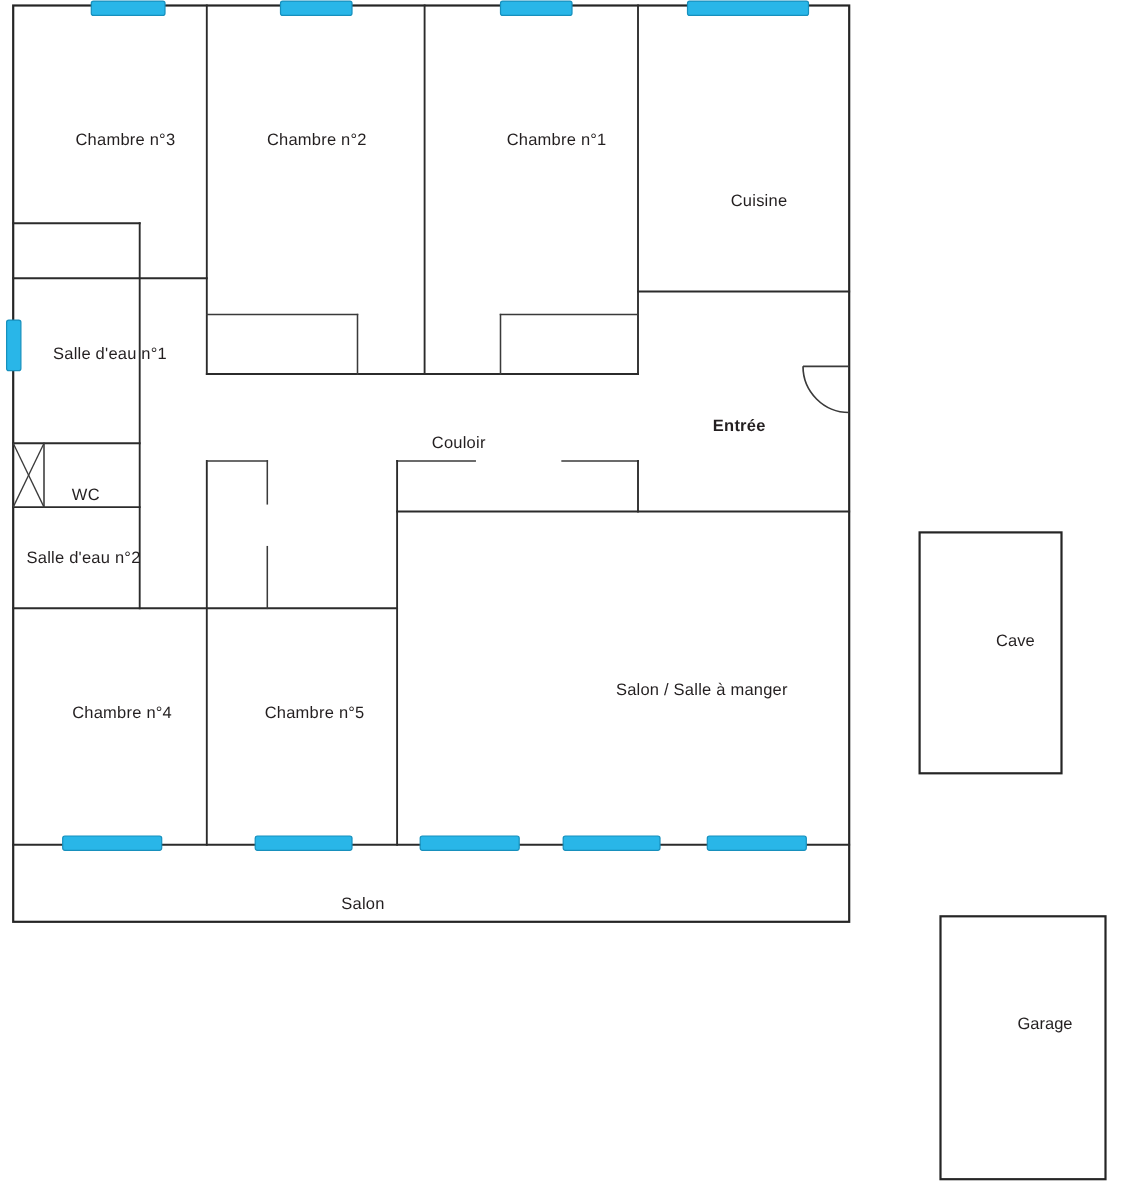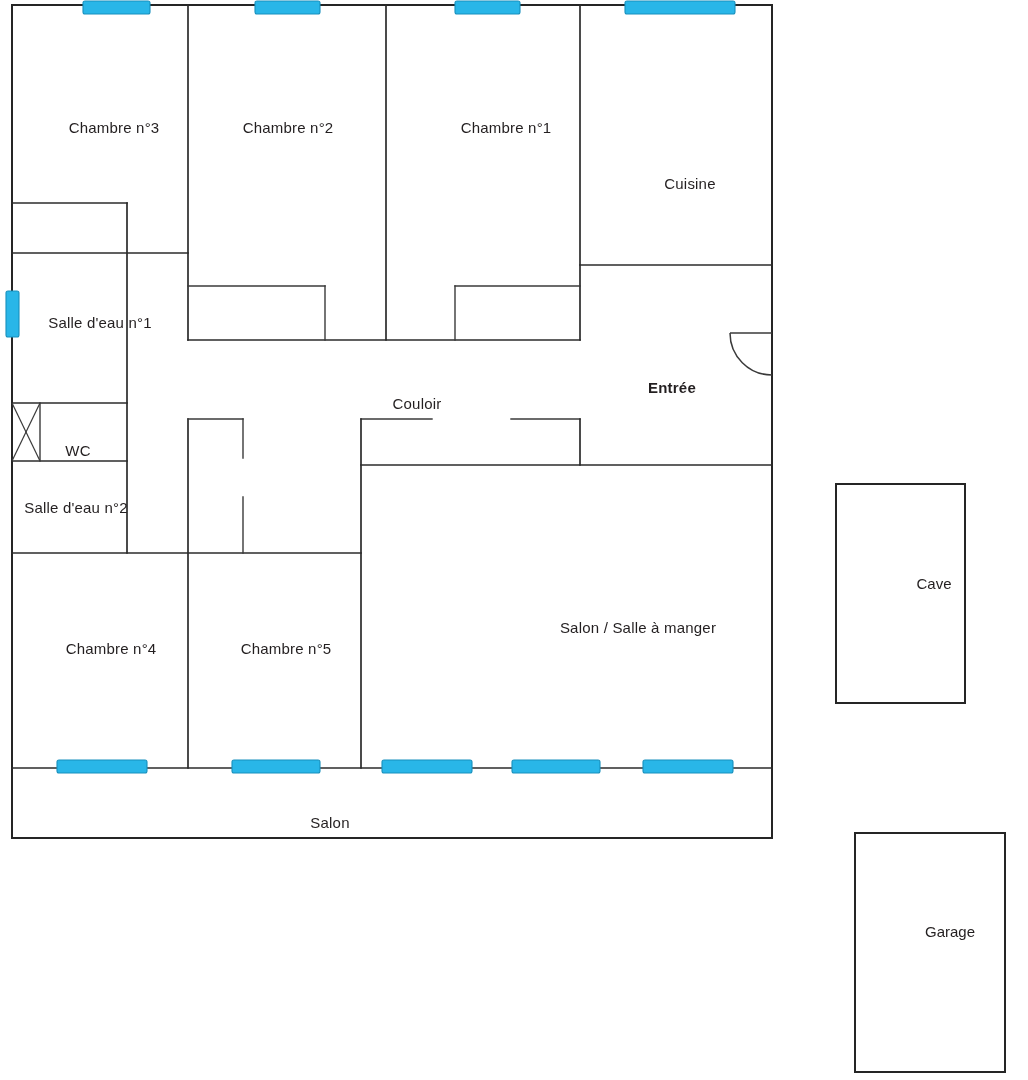--- a/index.html
+++ b/index.html
@@ -179,16 +179,16 @@
   <div class="room-label" style="left:100px;  top:322px;">Salle d'eau n°1</div>
   <div class="room-label" style="left:78px;   top:450px;">WC</div>
   <div class="room-label" style="left:76px;   top:507px;">Salle d'eau n°2</div>
   <div class="room-label" style="left:417px;  top:403px;">Couloir</div>
   <div class="room-label" style="left:672px;  top:387px;font-weight:bold;">Entrée</div>
   <div class="room-label" style="left:111px;  top:648px;">Chambre n°4</div>
   <div class="room-label" style="left:286px;  top:648px;">Chambre n°5</div>
   <div class="room-label" style="left:621px;  top:627px;margin-left:17px;">Salon / Salle à manger</div>
   <div class="room-label" style="left:330px;  top:822px;">Salon</div>
 
-  <div class="annex-label" style="left:923px; top:583px;margin-left:11px;">Cave</div>
+  <div class="annex-label" style="left:923px; top:583px;">Cave</div>
   <div class="annex-label" style="left:950px; top:931px;">Garage</div>
 
 </div>
 
 </body></html>

